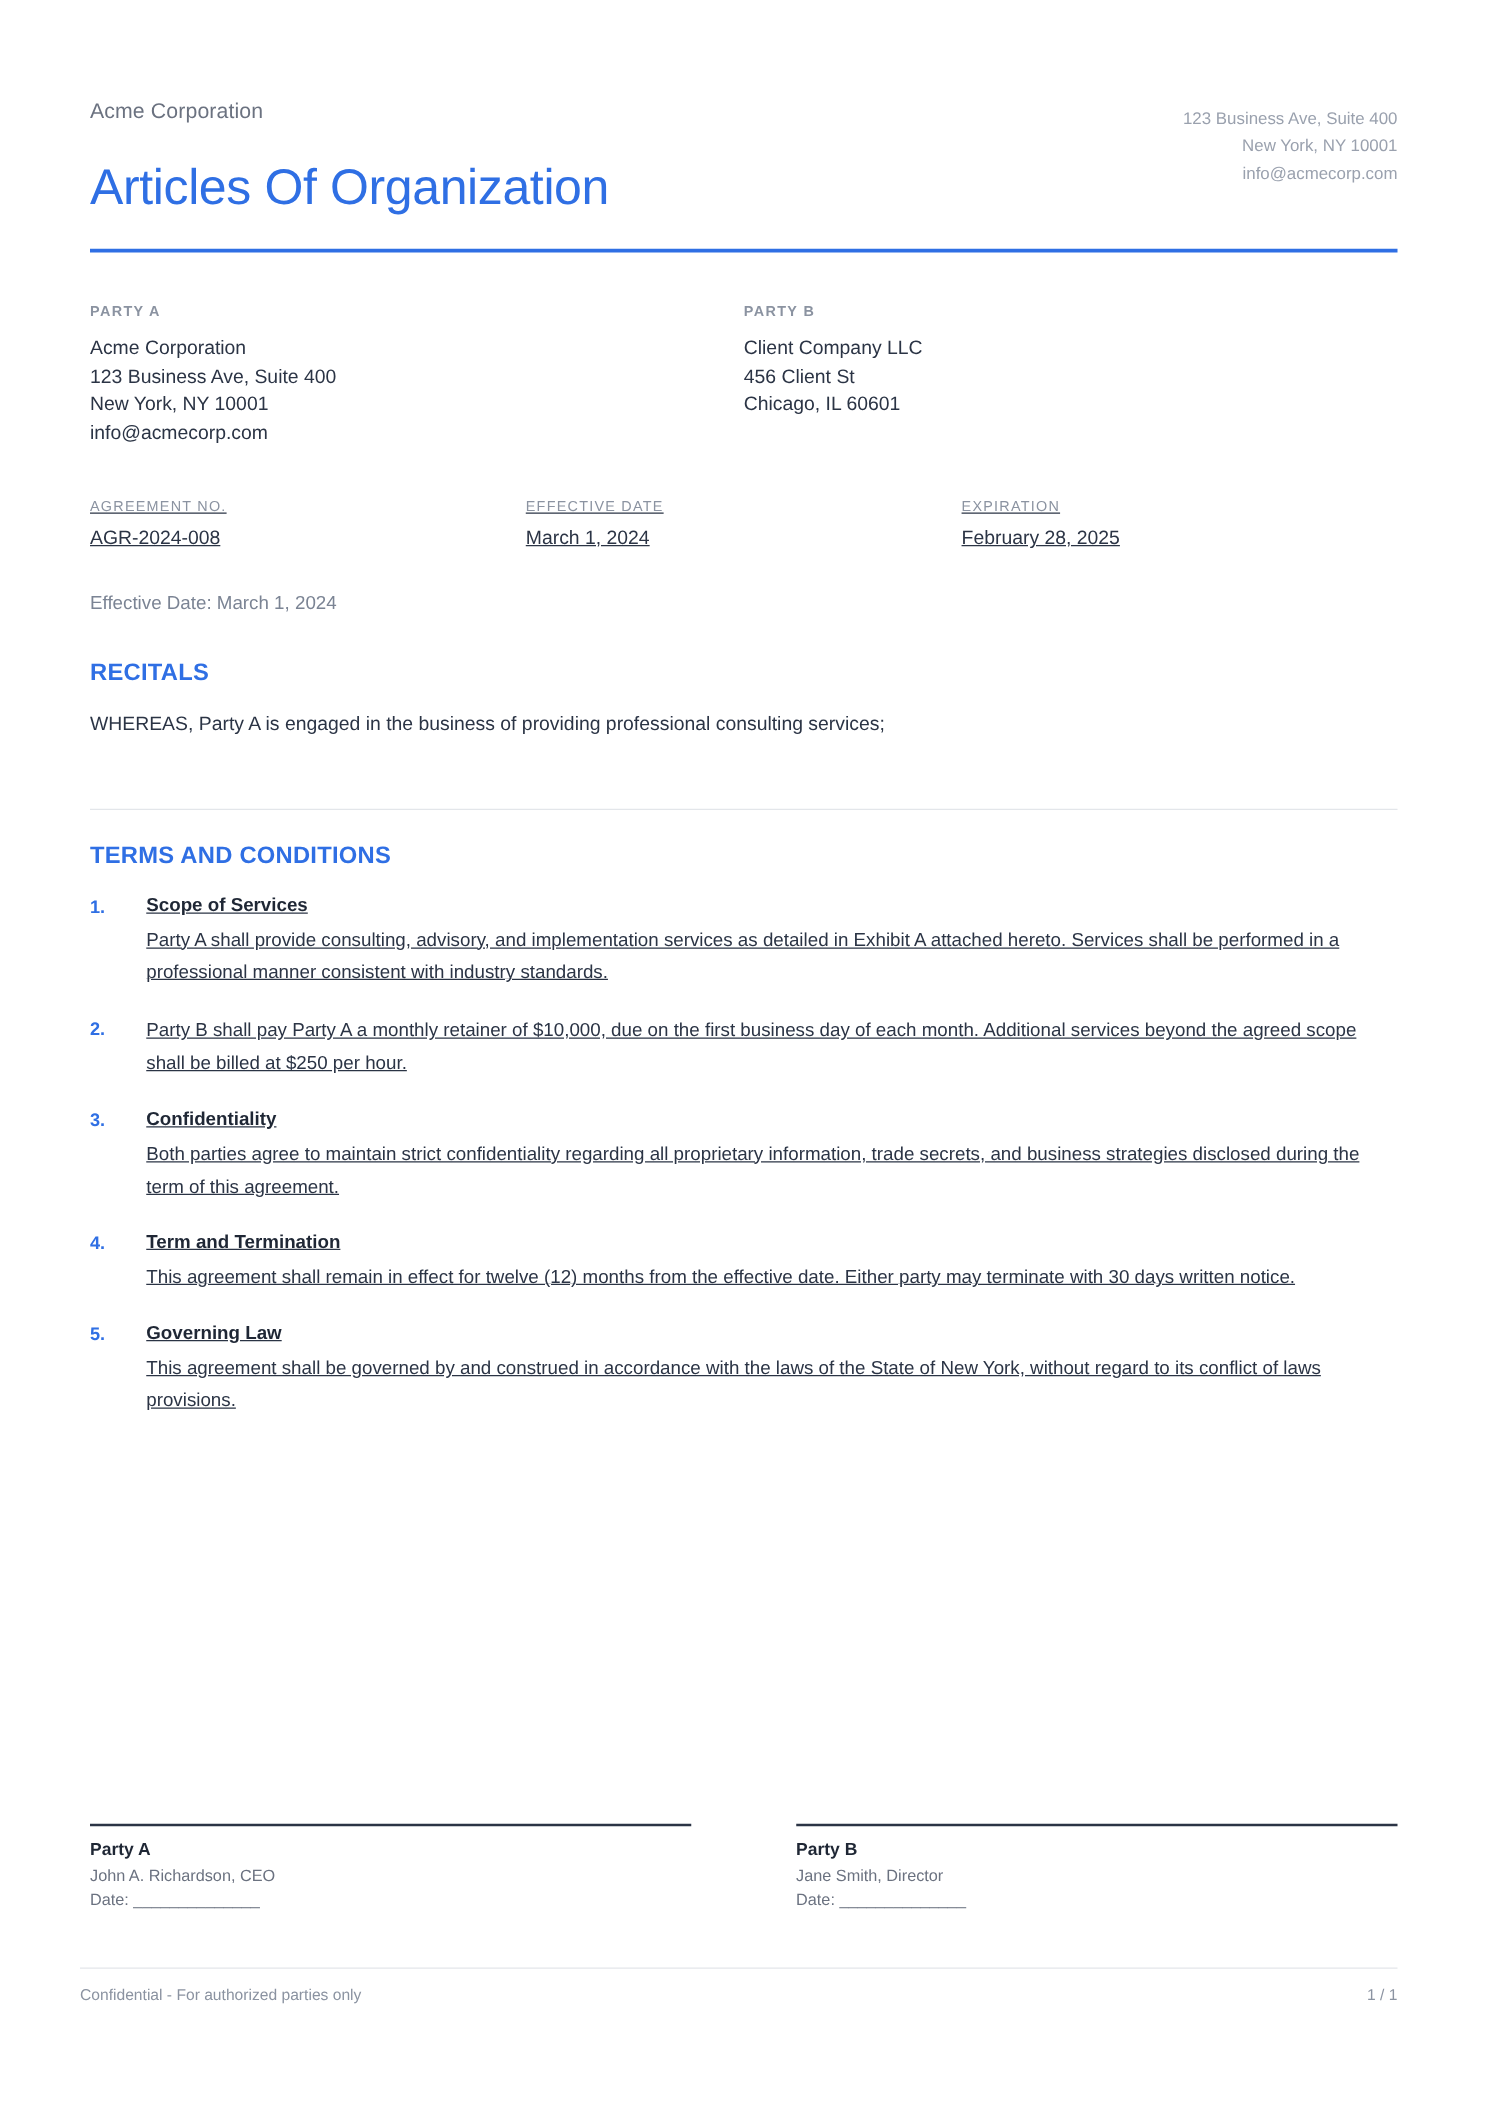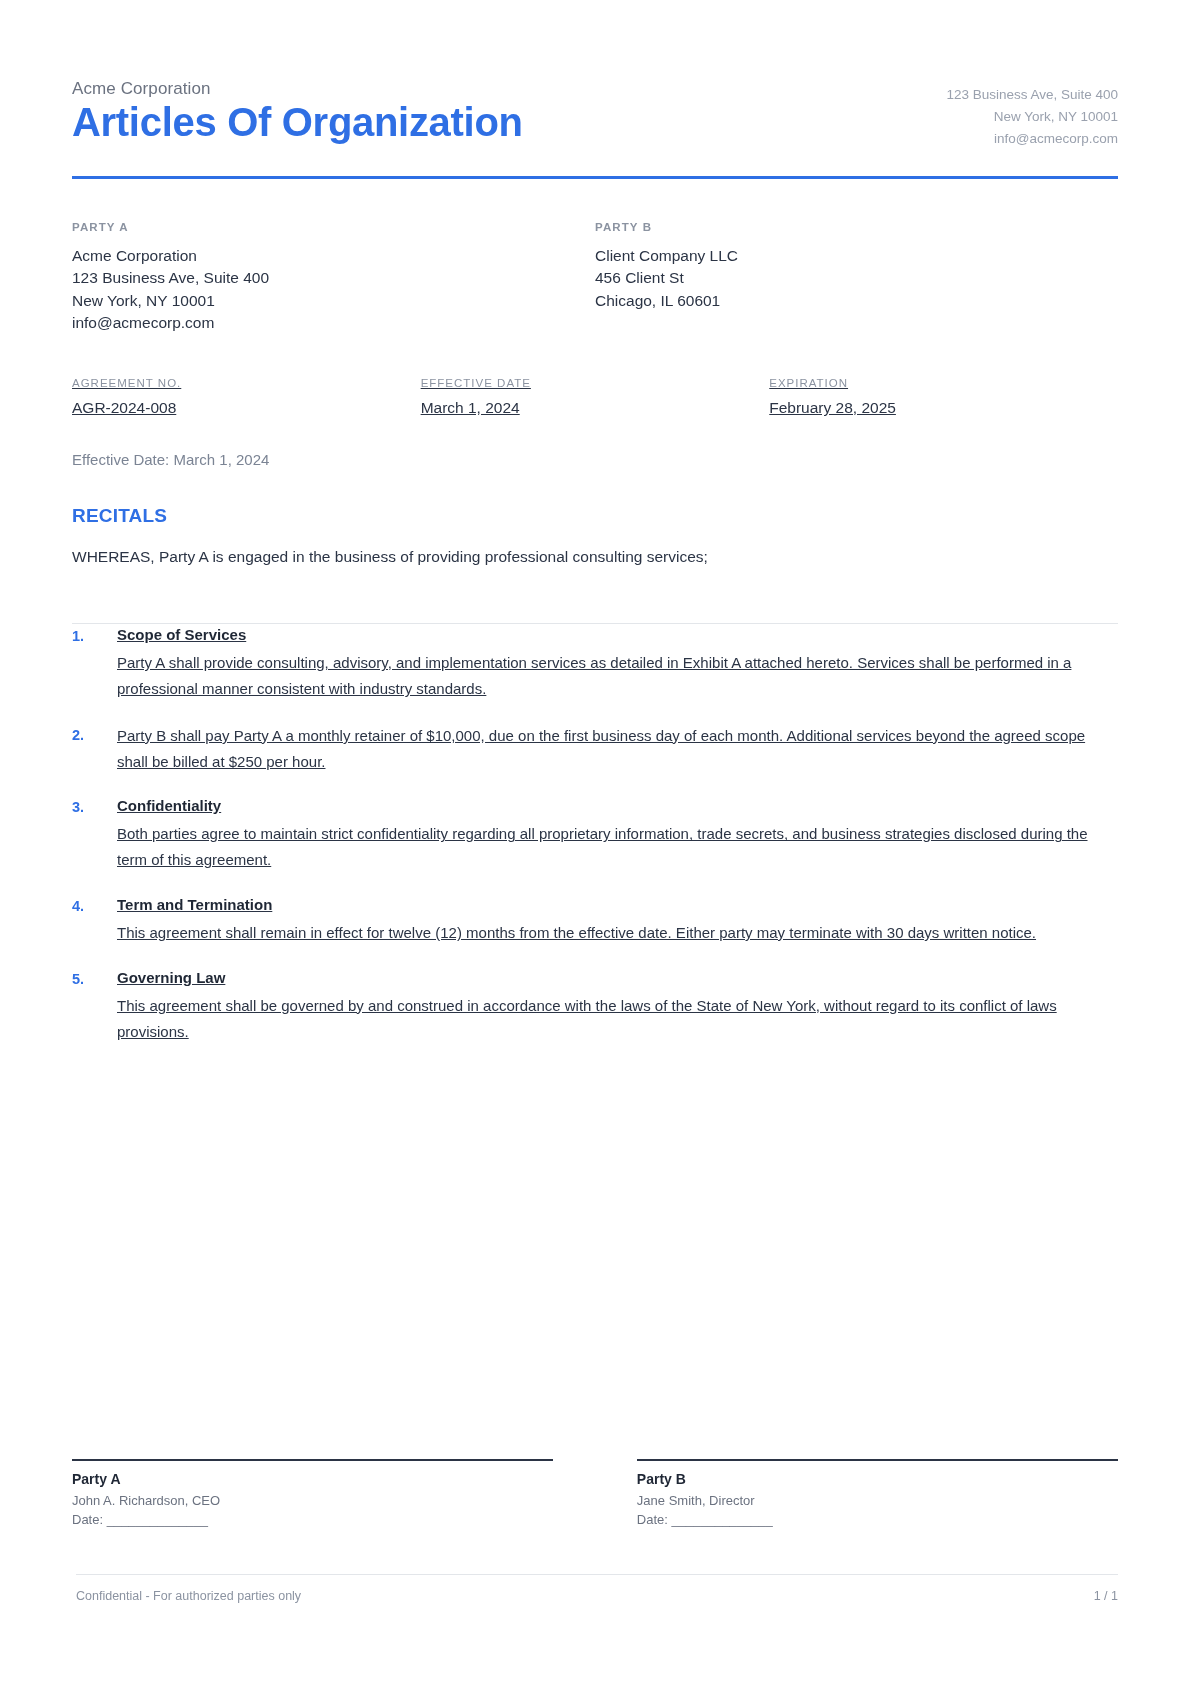--- a/index.html
+++ b/index.html
@@ -34,23 +34,23 @@
   .header-left { flex: 1 1 auto; }
   .company-name {
     font-size: 17px;
     color: #6b7280;
     font-weight: 400;
     letter-spacing: 0.1px;
     line-height: 1.3;
   }
   .doc-title {
     font-size: 40px;
-    font-weight: bold;
+    font-weight: normal;
     color: #2f6fe4;
-    margin-top: 0;
+    margin-top: 28px;
     letter-spacing: -0.3px;
     line-height: 1.12;
   }
   .header-right {
     text-align: right;
     font-size: 13.5px;
     color: #9aa1ae;
     line-height: 1.62;
     padding-top: 6px;
     white-space: nowrap;
@@ -195,21 +195,21 @@
     margin-bottom: 4px;
   }
   .sig-date {
     font-size: 13px;
     color: #6b7280;
   }
 
   
   .footer {
     position: absolute;
-    left: 76px;
+    left: 64px;
     right: 72px;
     bottom: 80px;
     border-top: 1px solid #e3e6ea;
     padding-top: 14px;
     display: flex;
     justify-content: space-between;
     font-size: 12.5px;
     color: #8b93a1;
   }
 </style>
@@ -262,20 +262,21 @@
     </div>
   </div>
 
   <div class="effective-note">Effective Date: March 1, 2024</div>
 
   <div class="section-heading">RECITALS</div>
   <div class="recital-para">WHEREAS, Party A is engaged in the business of providing professional consulting services;</div>
 
   <div class="divider"></div>
 
+  <div class="terms-heading">TERMS AND CONDITIONS</div>
 
   <div class="clause">
     <div class="clause-num">1.</div>
     <div class="clause-body">
       <div class="clause-title">Scope of Services</div>
       <div class="clause-text">Party A shall provide consulting, advisory, and implementation services as detailed in Exhibit A attached hereto. Services shall be performed in a professional manner consistent with industry standards.</div>
     </div>
   </div>
 
   <div class="clause">

